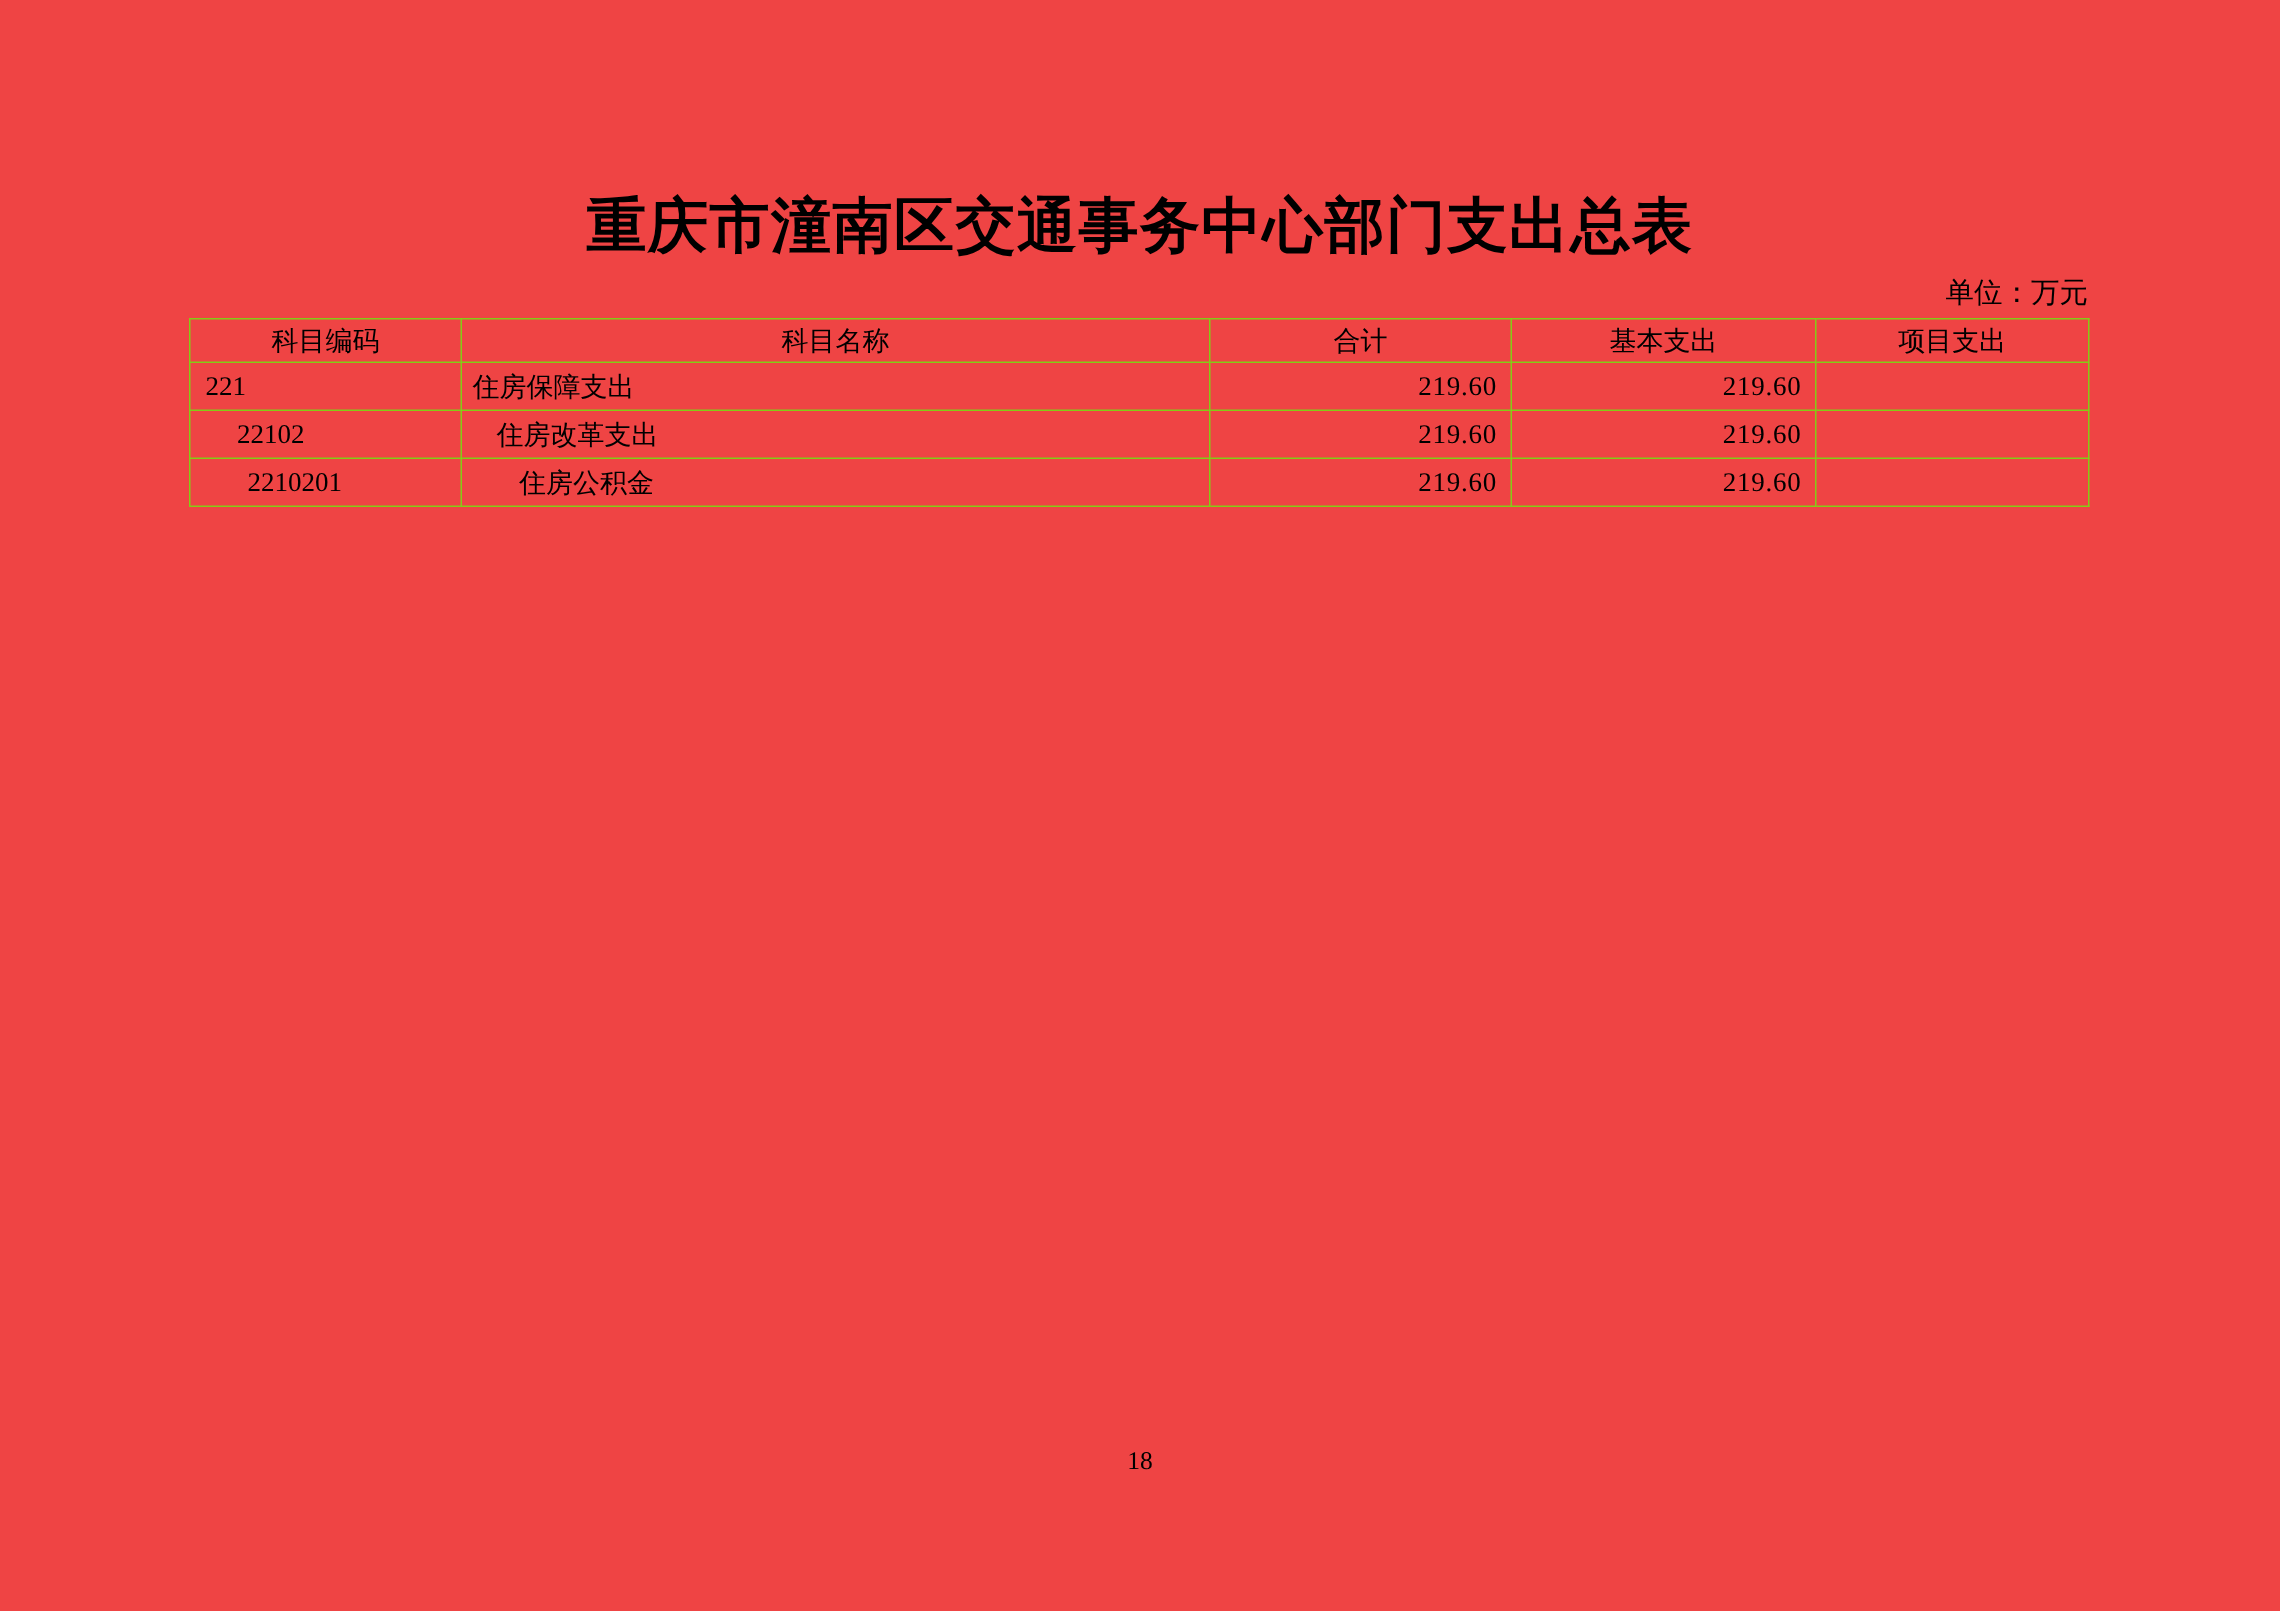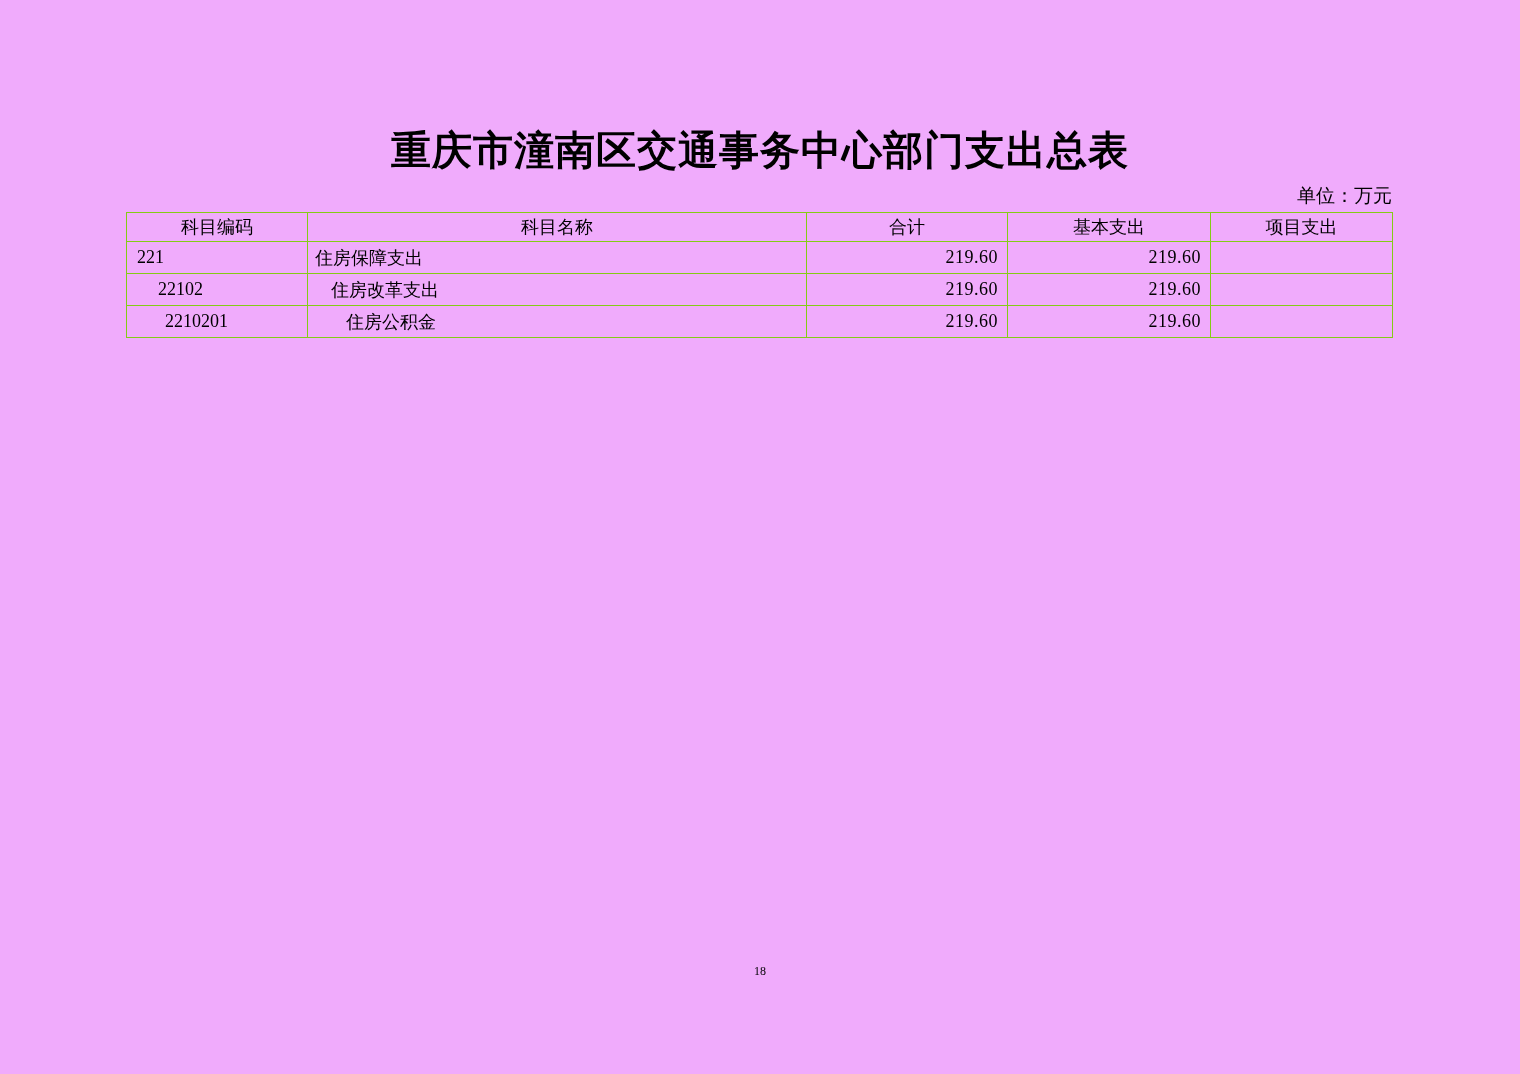--- a/index.html
+++ b/index.html
@@ -5,21 +5,21 @@
   * { margin: 0; padding: 0; box-sizing: border-box; }
   html, body {
     background: #ffffff;
     font-family: "Liberation Serif", "DejaVu Serif", serif;
     color: #000000;
   }
   .page {
     position: relative;
     width: 1520px;
     height: 1074px;
-    background: #f0abfc;
+    background: #ef4444;
     overflow: hidden;
   }
   .title {
     padding-top: 128px;
     text-align: center;
     font-size: 40px;
     font-weight: bold;
     line-height: 46px;
     letter-spacing: 1px;
     white-space: nowrap;
@@ -59,21 +59,21 @@
   td.code.lv3 { padding-left: 38px; }
   td.name.lv1 { padding-left: 7px; margin-top: 48px; }
   td.name.lv2 { padding-left: 23px; }
   td.name.lv3 { padding-left: 38px; }
   .page-number {
     position: absolute;
     top: 964px;
     left: 0;
     width: 100%;
     text-align: center;
-    font-size: 12px;
+    font-size: 17px;
   }
 </style>
 </head>
 <body>
 
 <div class="page">
 
   <h1 class="title">重庆市潼南区交通事务中心部门支出总表</h1>
 
   <div class="unit-label">单位：万元</div>

